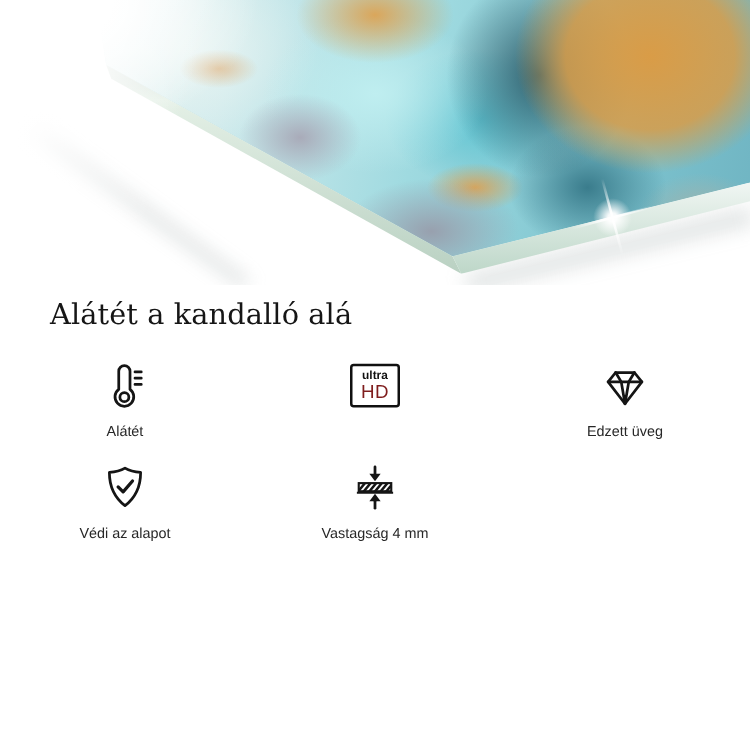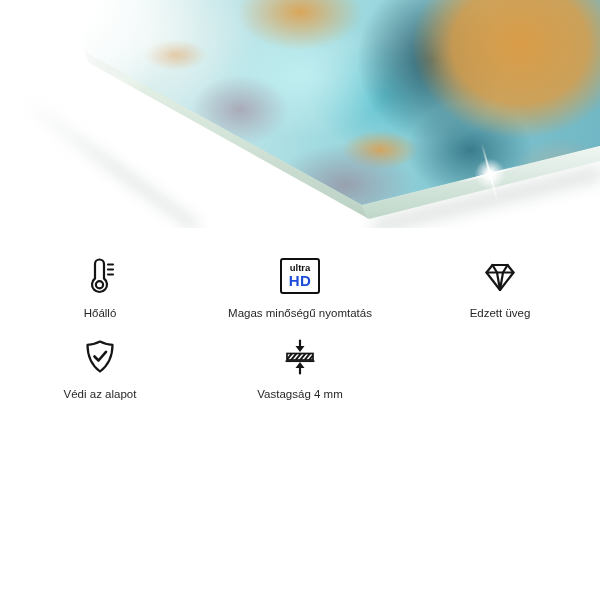--- a/index.html
+++ b/index.html
@@ -96,65 +96,65 @@
   .icon-svg .fl { fill:#151515; stroke:none; }
   .icon-svg .stripe { fill:none; stroke:#151515; stroke-width:3.1; stroke-linecap:butt; }
   .icon-svg .hatch { fill:none; stroke:#151515; stroke-width:2; stroke-linecap:butt; }
   .icon-svg .thin { fill:none; stroke:#151515; stroke-width:1.7; stroke-linecap:butt; }
 
   .hd-box {
     border:2.5px solid #101010; border-radius:3px;
     padding:3px 7px; text-align:center; background:#fff;
   }
   .hd-top { display:block; font-size:9.5px; font-weight:700; color:#101010; line-height:1; }
-  .hd-bottom { display:block; font-size:15px; font-weight:700; color:#1d4ed8; line-height:1.05; letter-spacing:0.3px; }
+  .hd-bottom { display:block; font-size:15px; font-weight:400; color:#7f1d1d; line-height:1.05; letter-spacing:0.3px; }
 </style>
 </head>
 <body>
 
 <div class="hero">
   <div class="shadow-left"></div>
   <div class="shadow-front"></div>
   <div class="glass-art"></div>
   <div class="glass-edge-left"></div>
   <div class="glass-edge-front"></div>
   <div class="hero-fade"></div>
   <div class="sparkle">
     <span class="ray-v"></span>
     <span class="ray-h"></span>
     <span class="core"></span>
   </div>
 </div>
 
 <div class="content">
   <h1 class="title">
+    <span>Alátét a kandalló alá</span>
   </h1>
 </div>
 
 <section class="features">
 
   <div class="feature">
     <div class="icon-box">
       <svg class="icon-svg" width="40" height="40" viewBox="0 0 40 40">
         <path class="ln" d="M15 8 a4.5 4.5 0 0 1 9 0 V22.5 a7.5 7.5 0 1 1 -9 0 Z"></path>
         <circle class="ln" cx="19.5" cy="28.7" r="3.6"></circle>
         <path class="ln" d="M28 8.5 H33 M28 13.5 H33 M28 18.5 H33"></path>
       </svg>
     </div>
-    <span class="feature-label">Hőálló</span>
+    <span class="feature-label">Alátét</span>
   </div>
 
   <div class="feature">
     <div class="icon-box">
       <div class="hd-box">
         <span class="hd-top">ultra</span>
         <span class="hd-bottom">HD</span>
       </div>
     </div>
-    <span class="feature-label">Magas minőségű nyomtatás</span>
   </div>
 
   <div class="feature">
     <div class="icon-box">
       <svg class="icon-svg" width="40" height="38" viewBox="0 0 40 38">
         <path class="ln" d="M6.5 15.5 L12.5 8 H27.5 L33.5 15.5 L20 33 Z"></path>
         <path class="ln" d="M6.5 15.5 H33.5"></path>
         <path class="ln" d="M12.5 8 L17 15.5 L20 33"></path>
         <path class="ln" d="M27.5 8 L23 15.5 L20 33"></path>
       </svg>

